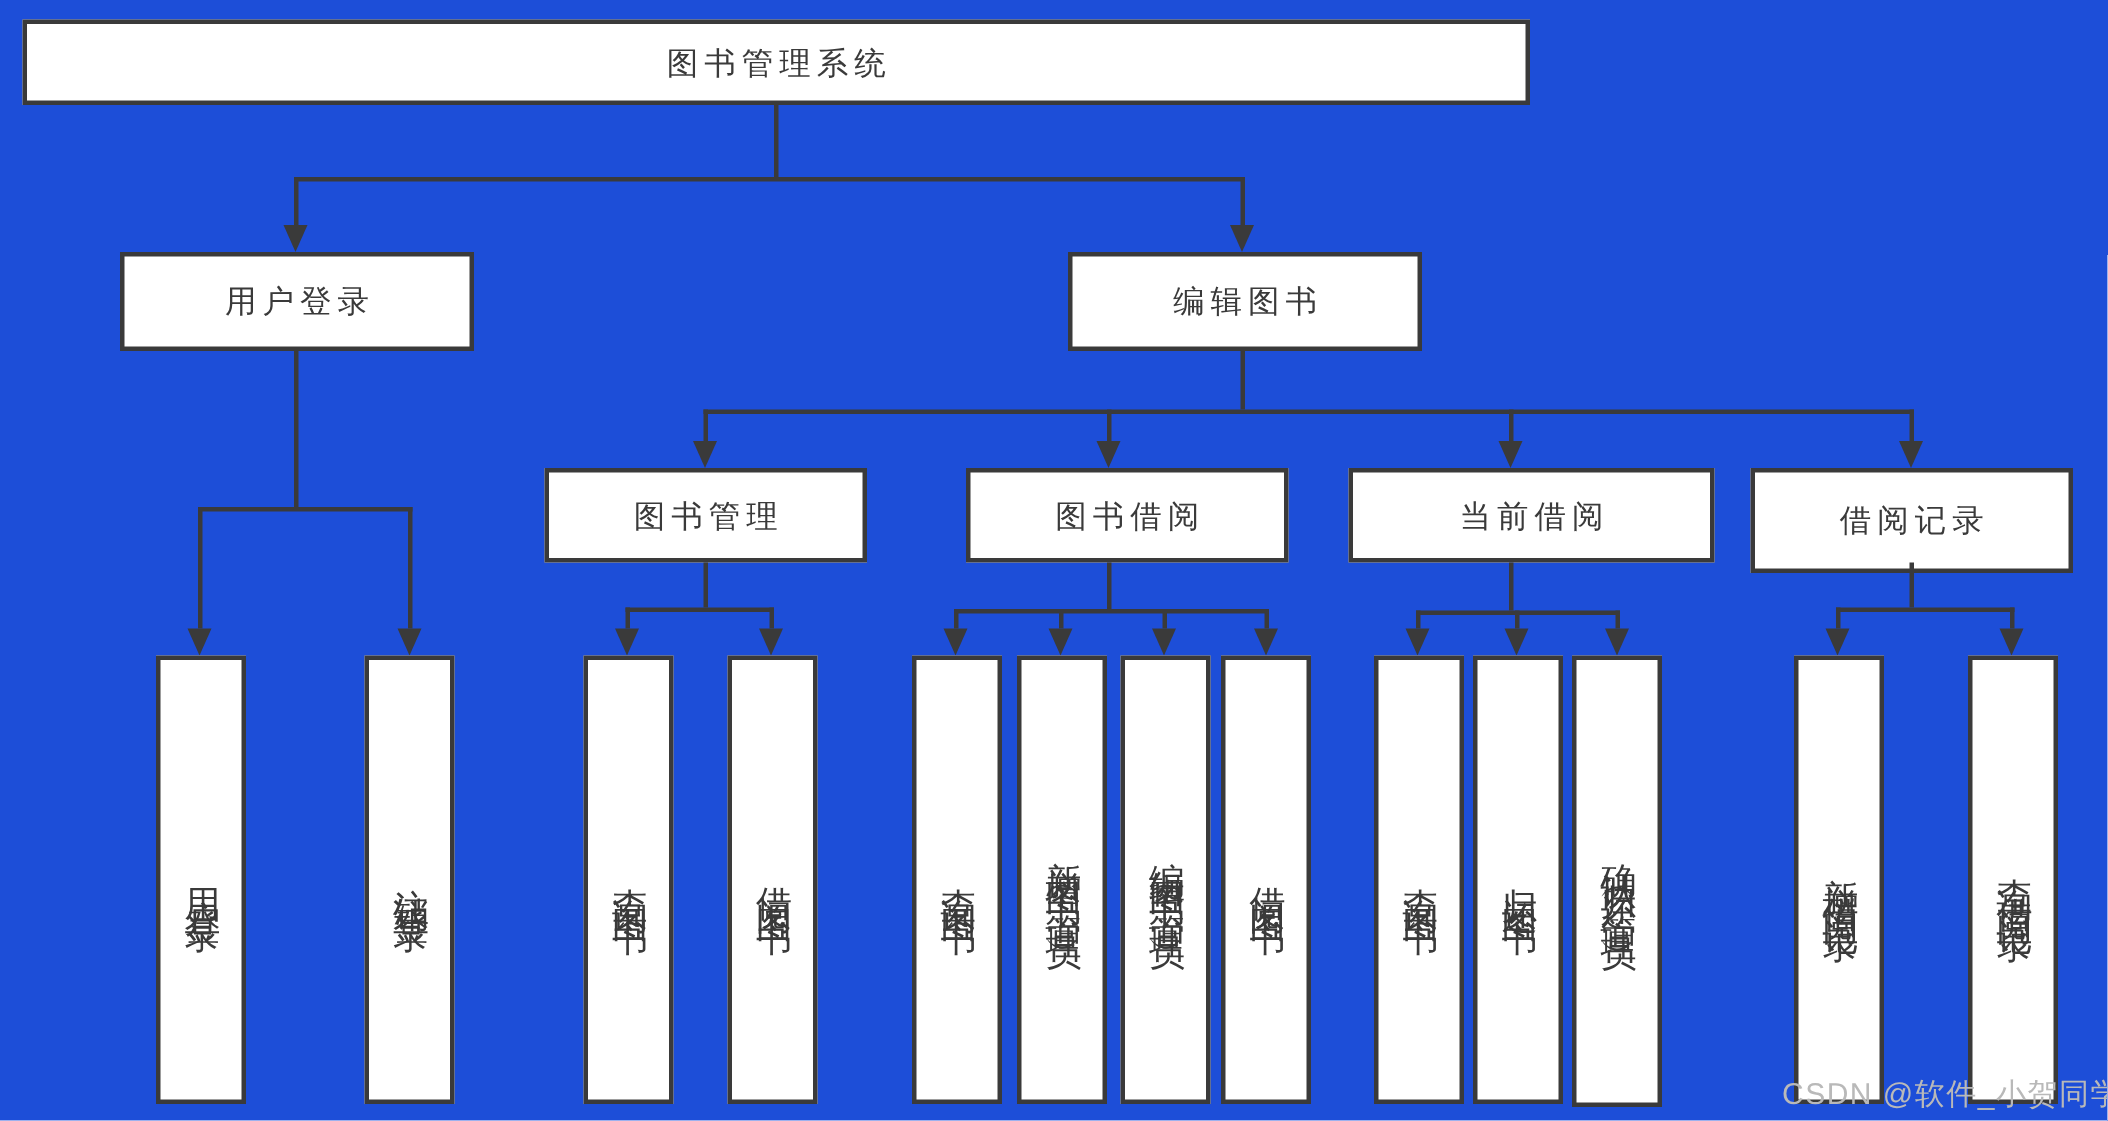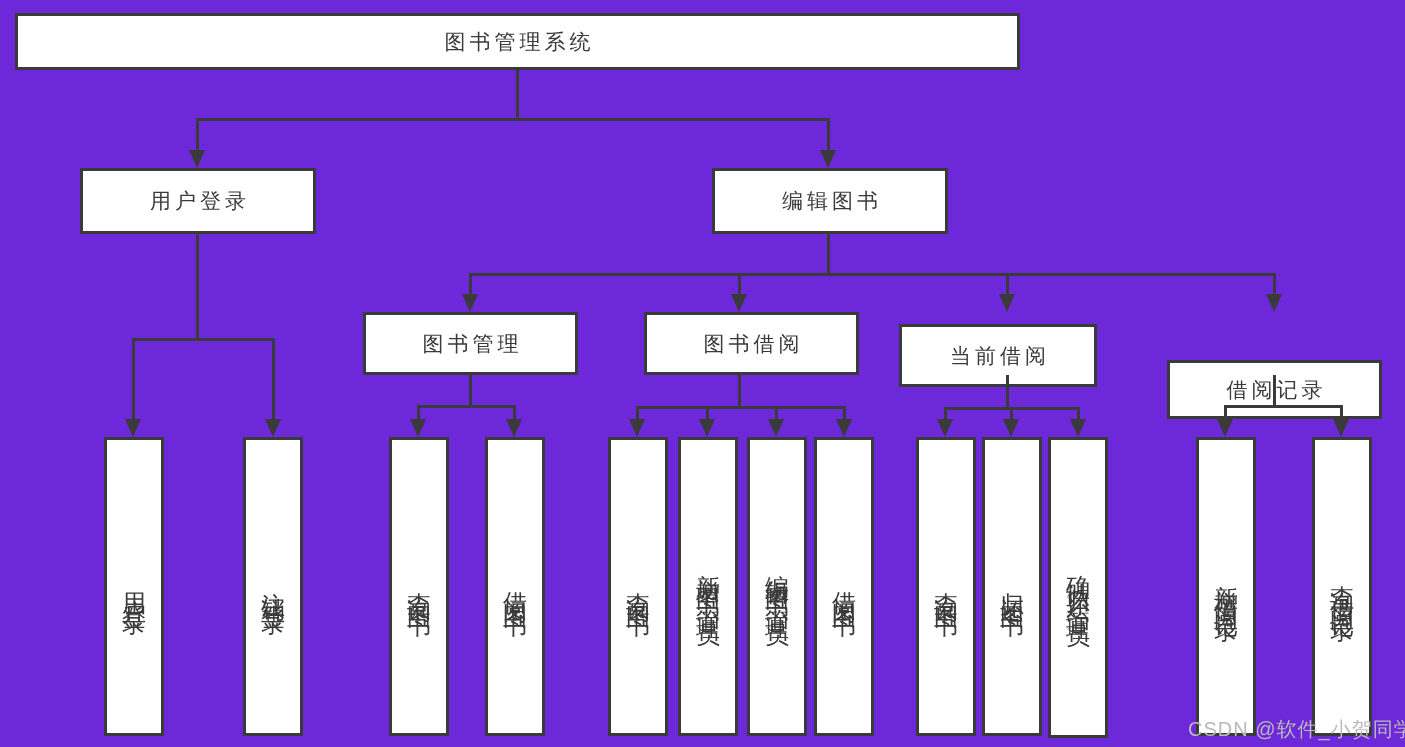--- a/index.html
+++ b/index.html
@@ -1,17 +1,17 @@
 <!DOCTYPE html>
 <html><head>
 <meta charset="utf-8">
 <style>
   html,body{margin:0;padding:0;background:#ffffff;}
   #canvas{
-    position:relative;width:1405px;height:747px;background:#6d28d9;overflow:hidden;
+    position:relative;width:1405px;height:747px;background:#1d4ed8;overflow:hidden;
     font-family:"Liberation Sans","DejaVu Sans",sans-serif;color:#3a3a3a;
   }
   .hbox{
     position:absolute;box-sizing:border-box;border:3px solid #3a3a3a;background:#fff;
     display:flex;align-items:center;justify-content:center;
     font-size:21px;letter-spacing:4px;color:#3a3a3a;white-space:nowrap;
   }
   .hbox span{padding-left:4px;}
   .vbox{
     position:absolute;box-sizing:border-box;border:3px solid #3a3a3a;background:#fff;
@@ -72,24 +72,24 @@
   <div class="arrow" style="left:999px;top:294px;"></div>
   <div class="line" style="left:1273px;top:273px;width:3px;height:21px;"></div>
   <div class="arrow" style="left:1266px;top:294px;"></div>
 
   <div class="hbox" style="left:363px;top:312px;width:215px;height:63px;">
     <span>图书管理</span>
   </div>
   <div class="hbox" style="left:644px;top:312px;width:215px;height:63px;">
     <span>图书借阅</span>
   </div>
-  <div class="hbox" style="left:899px;top:324px;width:198px;height:63px;text-align:right;">
+  <div class="hbox" style="left:899px;top:312px;width:244px;height:63px;text-align:right;">
     <span>当前借阅</span>
   </div>
-  <div class="hbox" style="left:1167px;top:312px;width:215px;height:59px;margin-top:48px;">
+  <div class="hbox" style="left:1167px;top:312px;width:215px;height:70px;">
     <span>借阅记录</span>
   </div>
 
   <div class="line" style="left:469px;top:375px;width:3px;height:30px;"></div>
   <div class="line" style="left:417px;top:405px;width:99px;height:3px;"></div>
   <div class="line" style="left:417px;top:405px;width:3px;height:14px;"></div>
   <div class="arrow" style="left:410px;top:419px;"></div>
   <div class="line" style="left:513px;top:405px;width:3px;height:14px;"></div>
   <div class="arrow" style="left:506px;top:419px;"></div>
 

